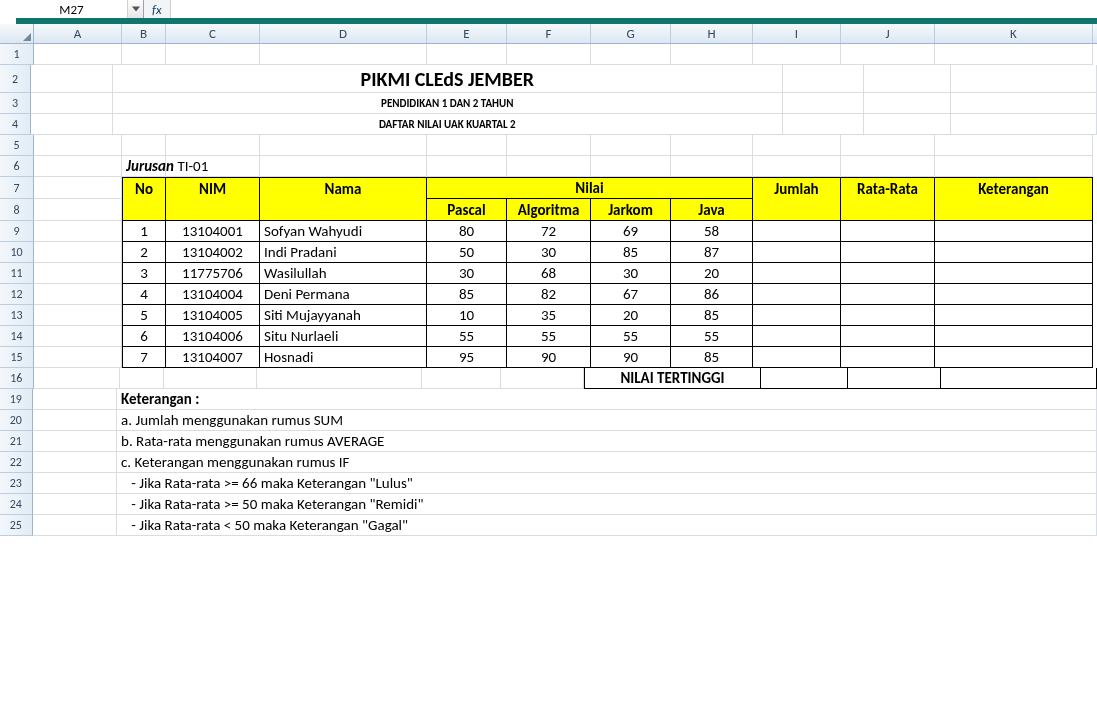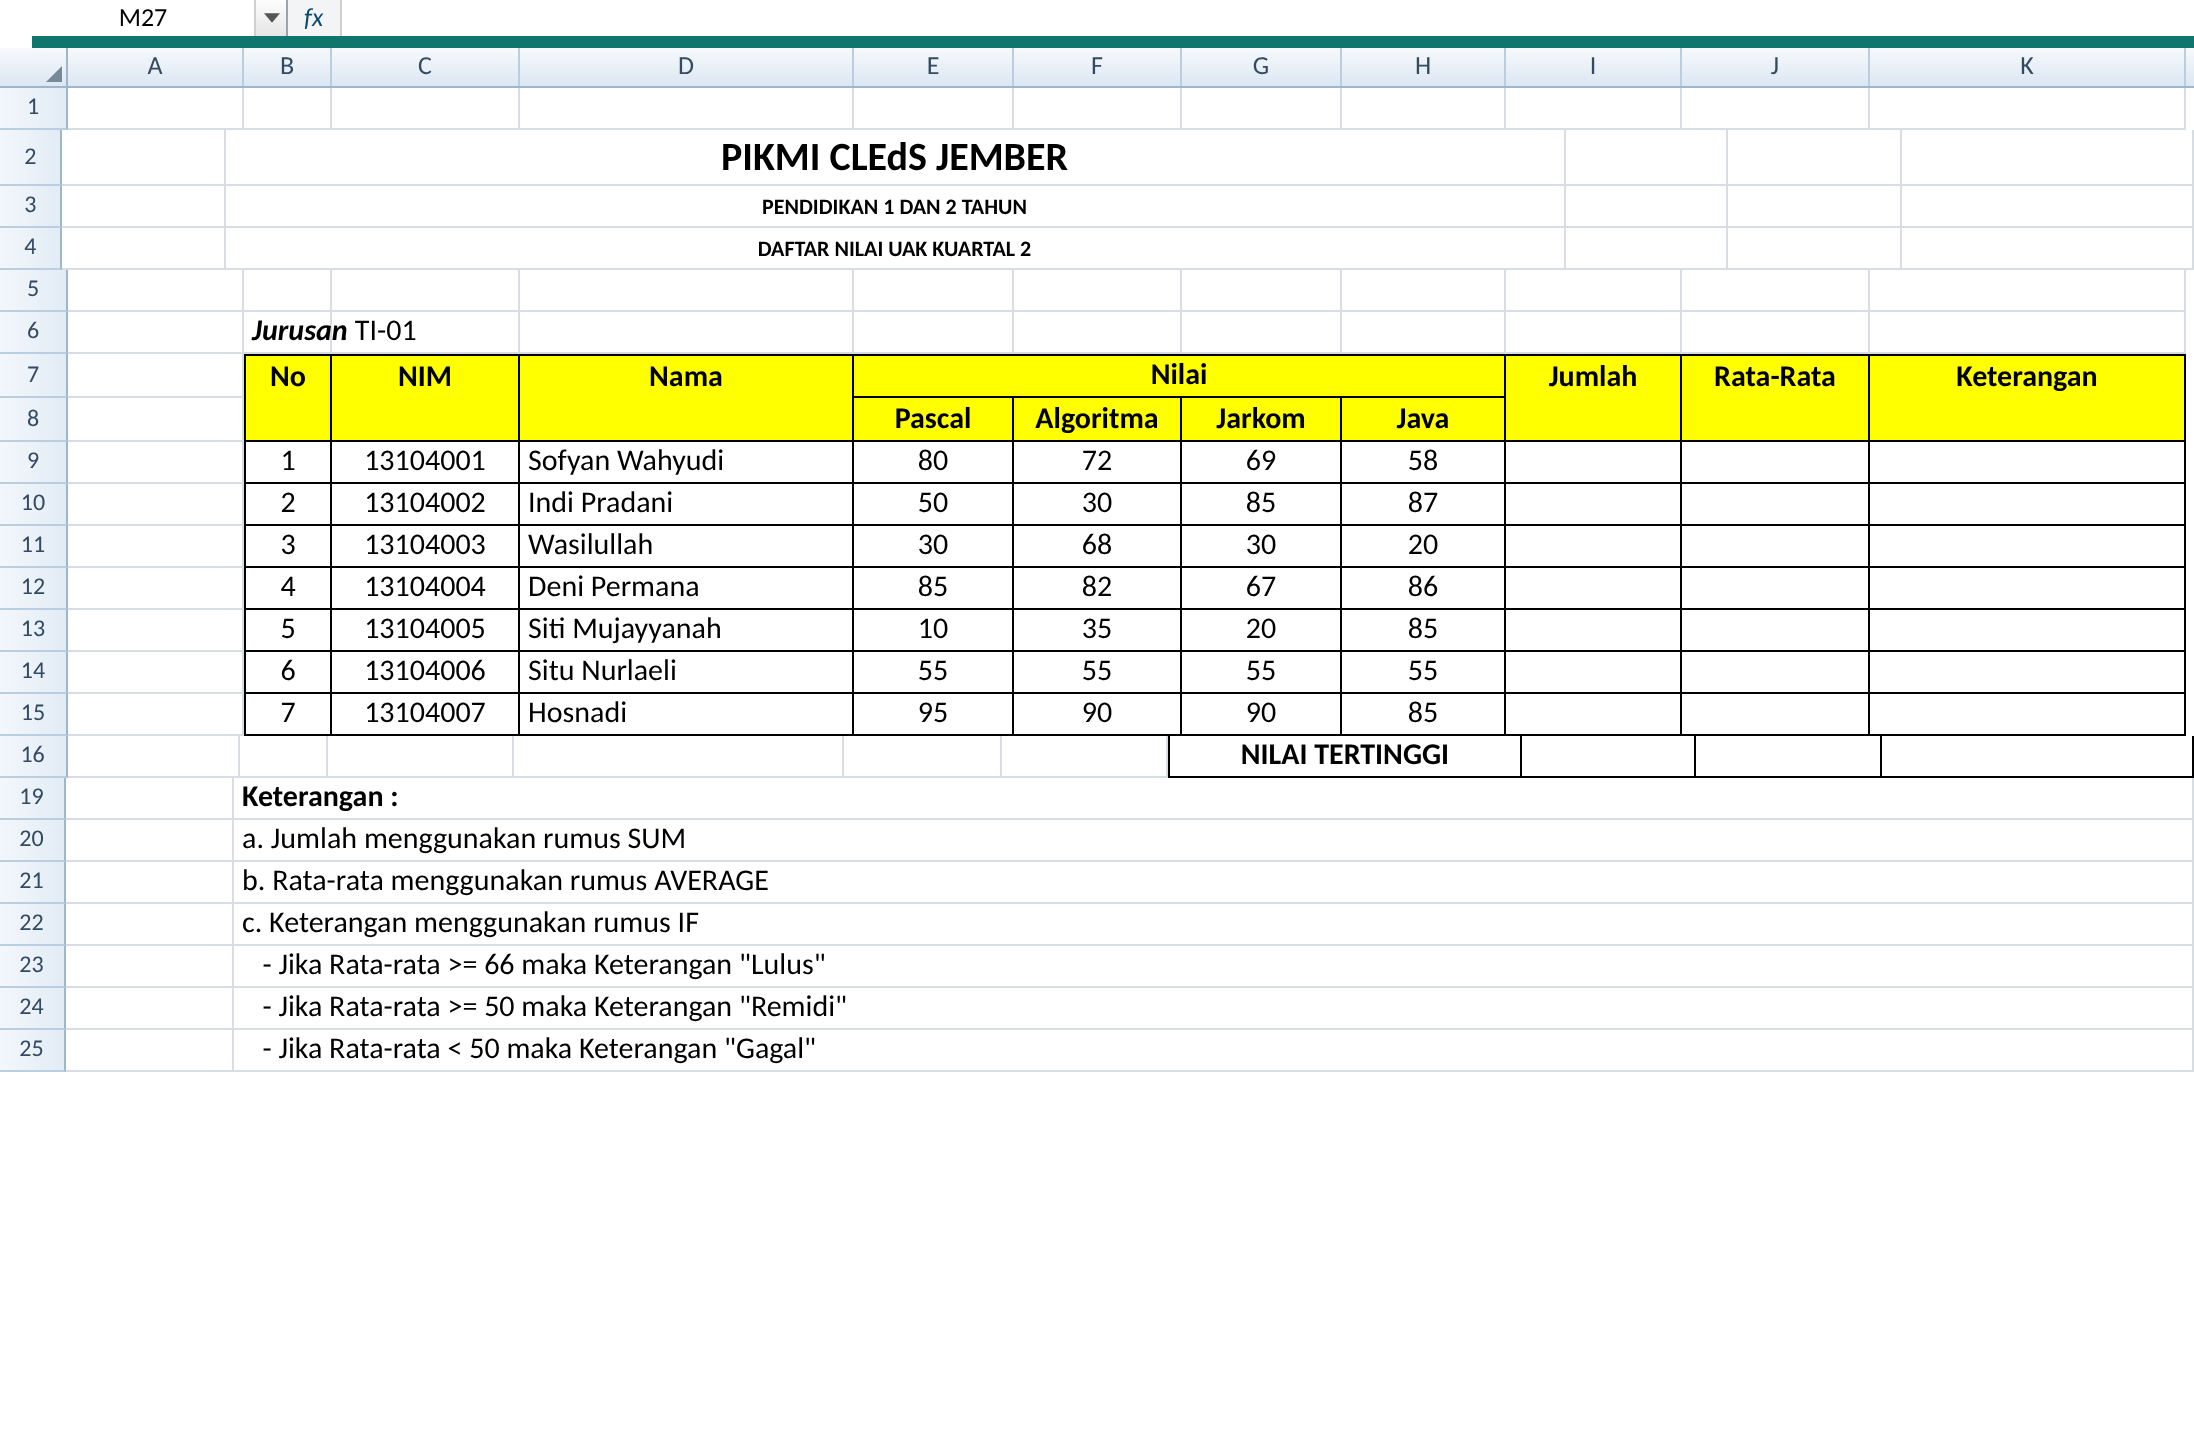--- a/index.html
+++ b/index.html
@@ -203,21 +203,21 @@
         <div class="cell colG center bR bB">85</div>
         <div class="cell colH center bR bB">87</div>
         <div class="cell colI bR bB"></div>
         <div class="cell colJ bR bB"></div>
         <div class="cell colK bR bB"></div>
       </div>
       <div class="grow h1">
         <div class="rowhdr">11</div>
         <div class="cell colA"></div>
         <div class="cell colB center bL bR bB">3</div>
-        <div class="cell colC center bR bB">13104003</div>
+        <div class="cell colC center bR bB">11775706</div>
         <div class="cell colD bR bB">Wasilullah</div>
         <div class="cell colE center bR bB">30</div>
         <div class="cell colF center bR bB">68</div>
         <div class="cell colG center bR bB">30</div>
         <div class="cell colH center bR bB">20</div>
         <div class="cell colI bR bB"></div>
         <div class="cell colJ bR bB"></div>
         <div class="cell colK bR bB"></div>
       </div>
       <div class="grow h1">

